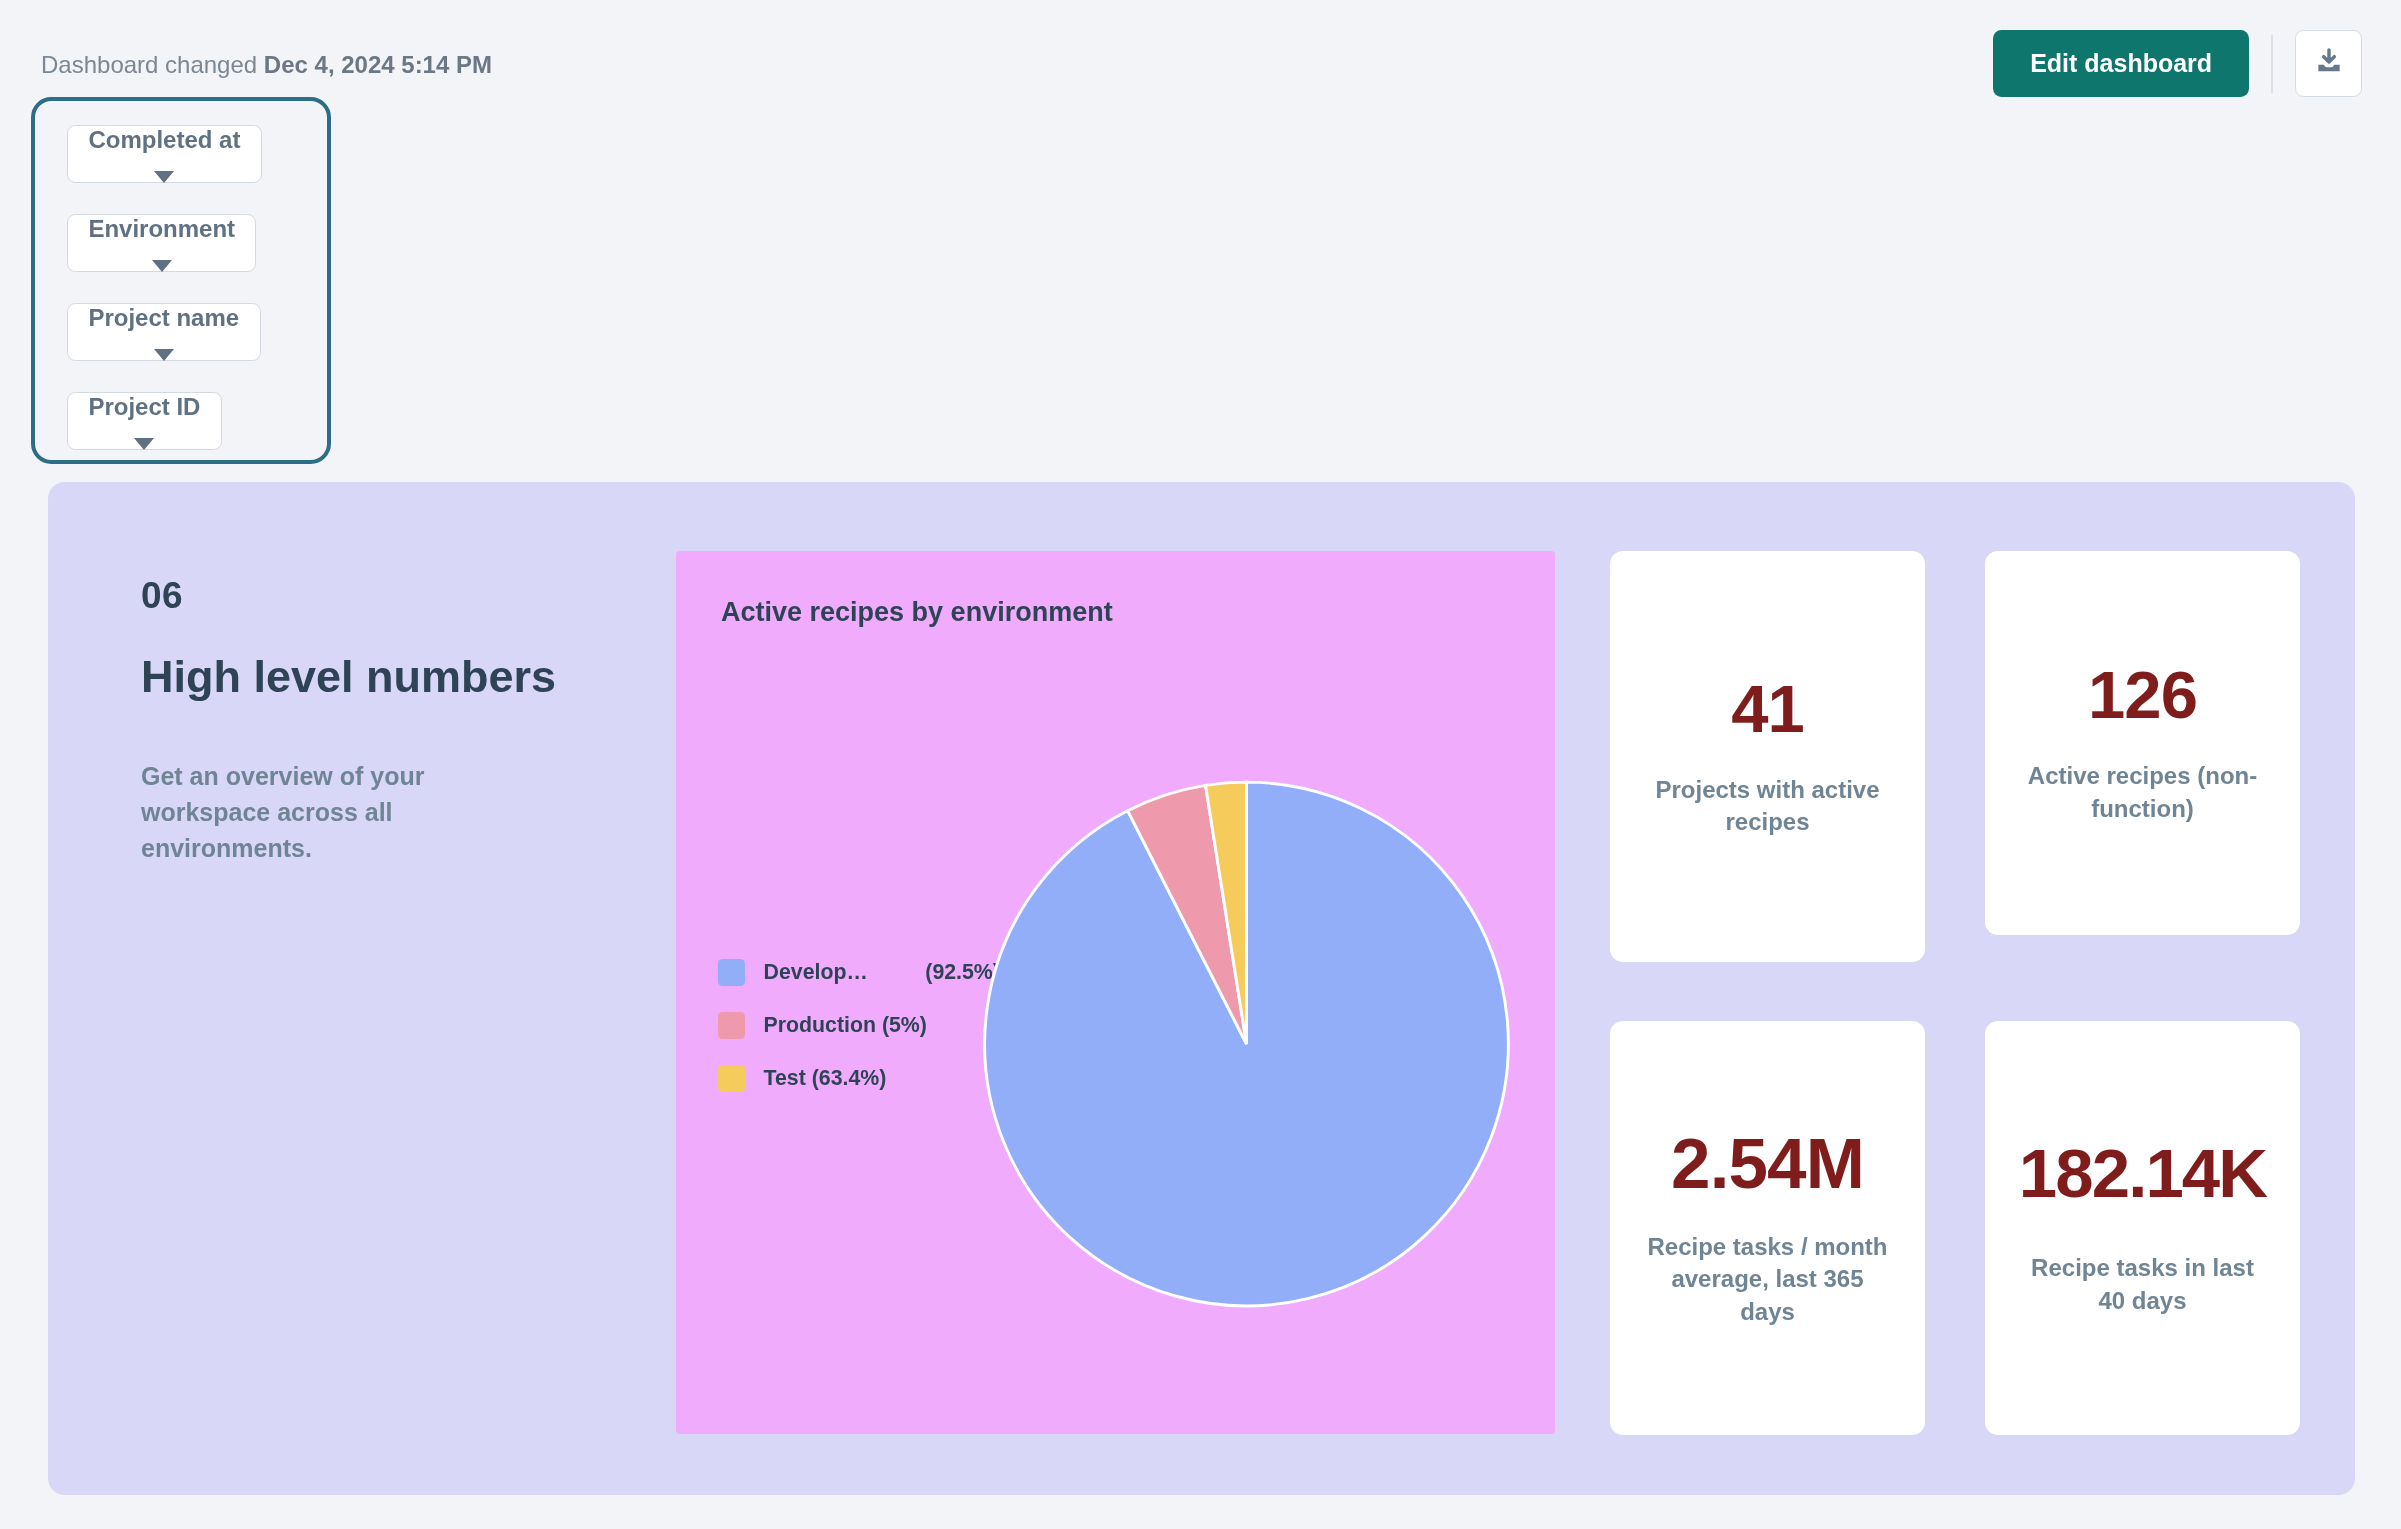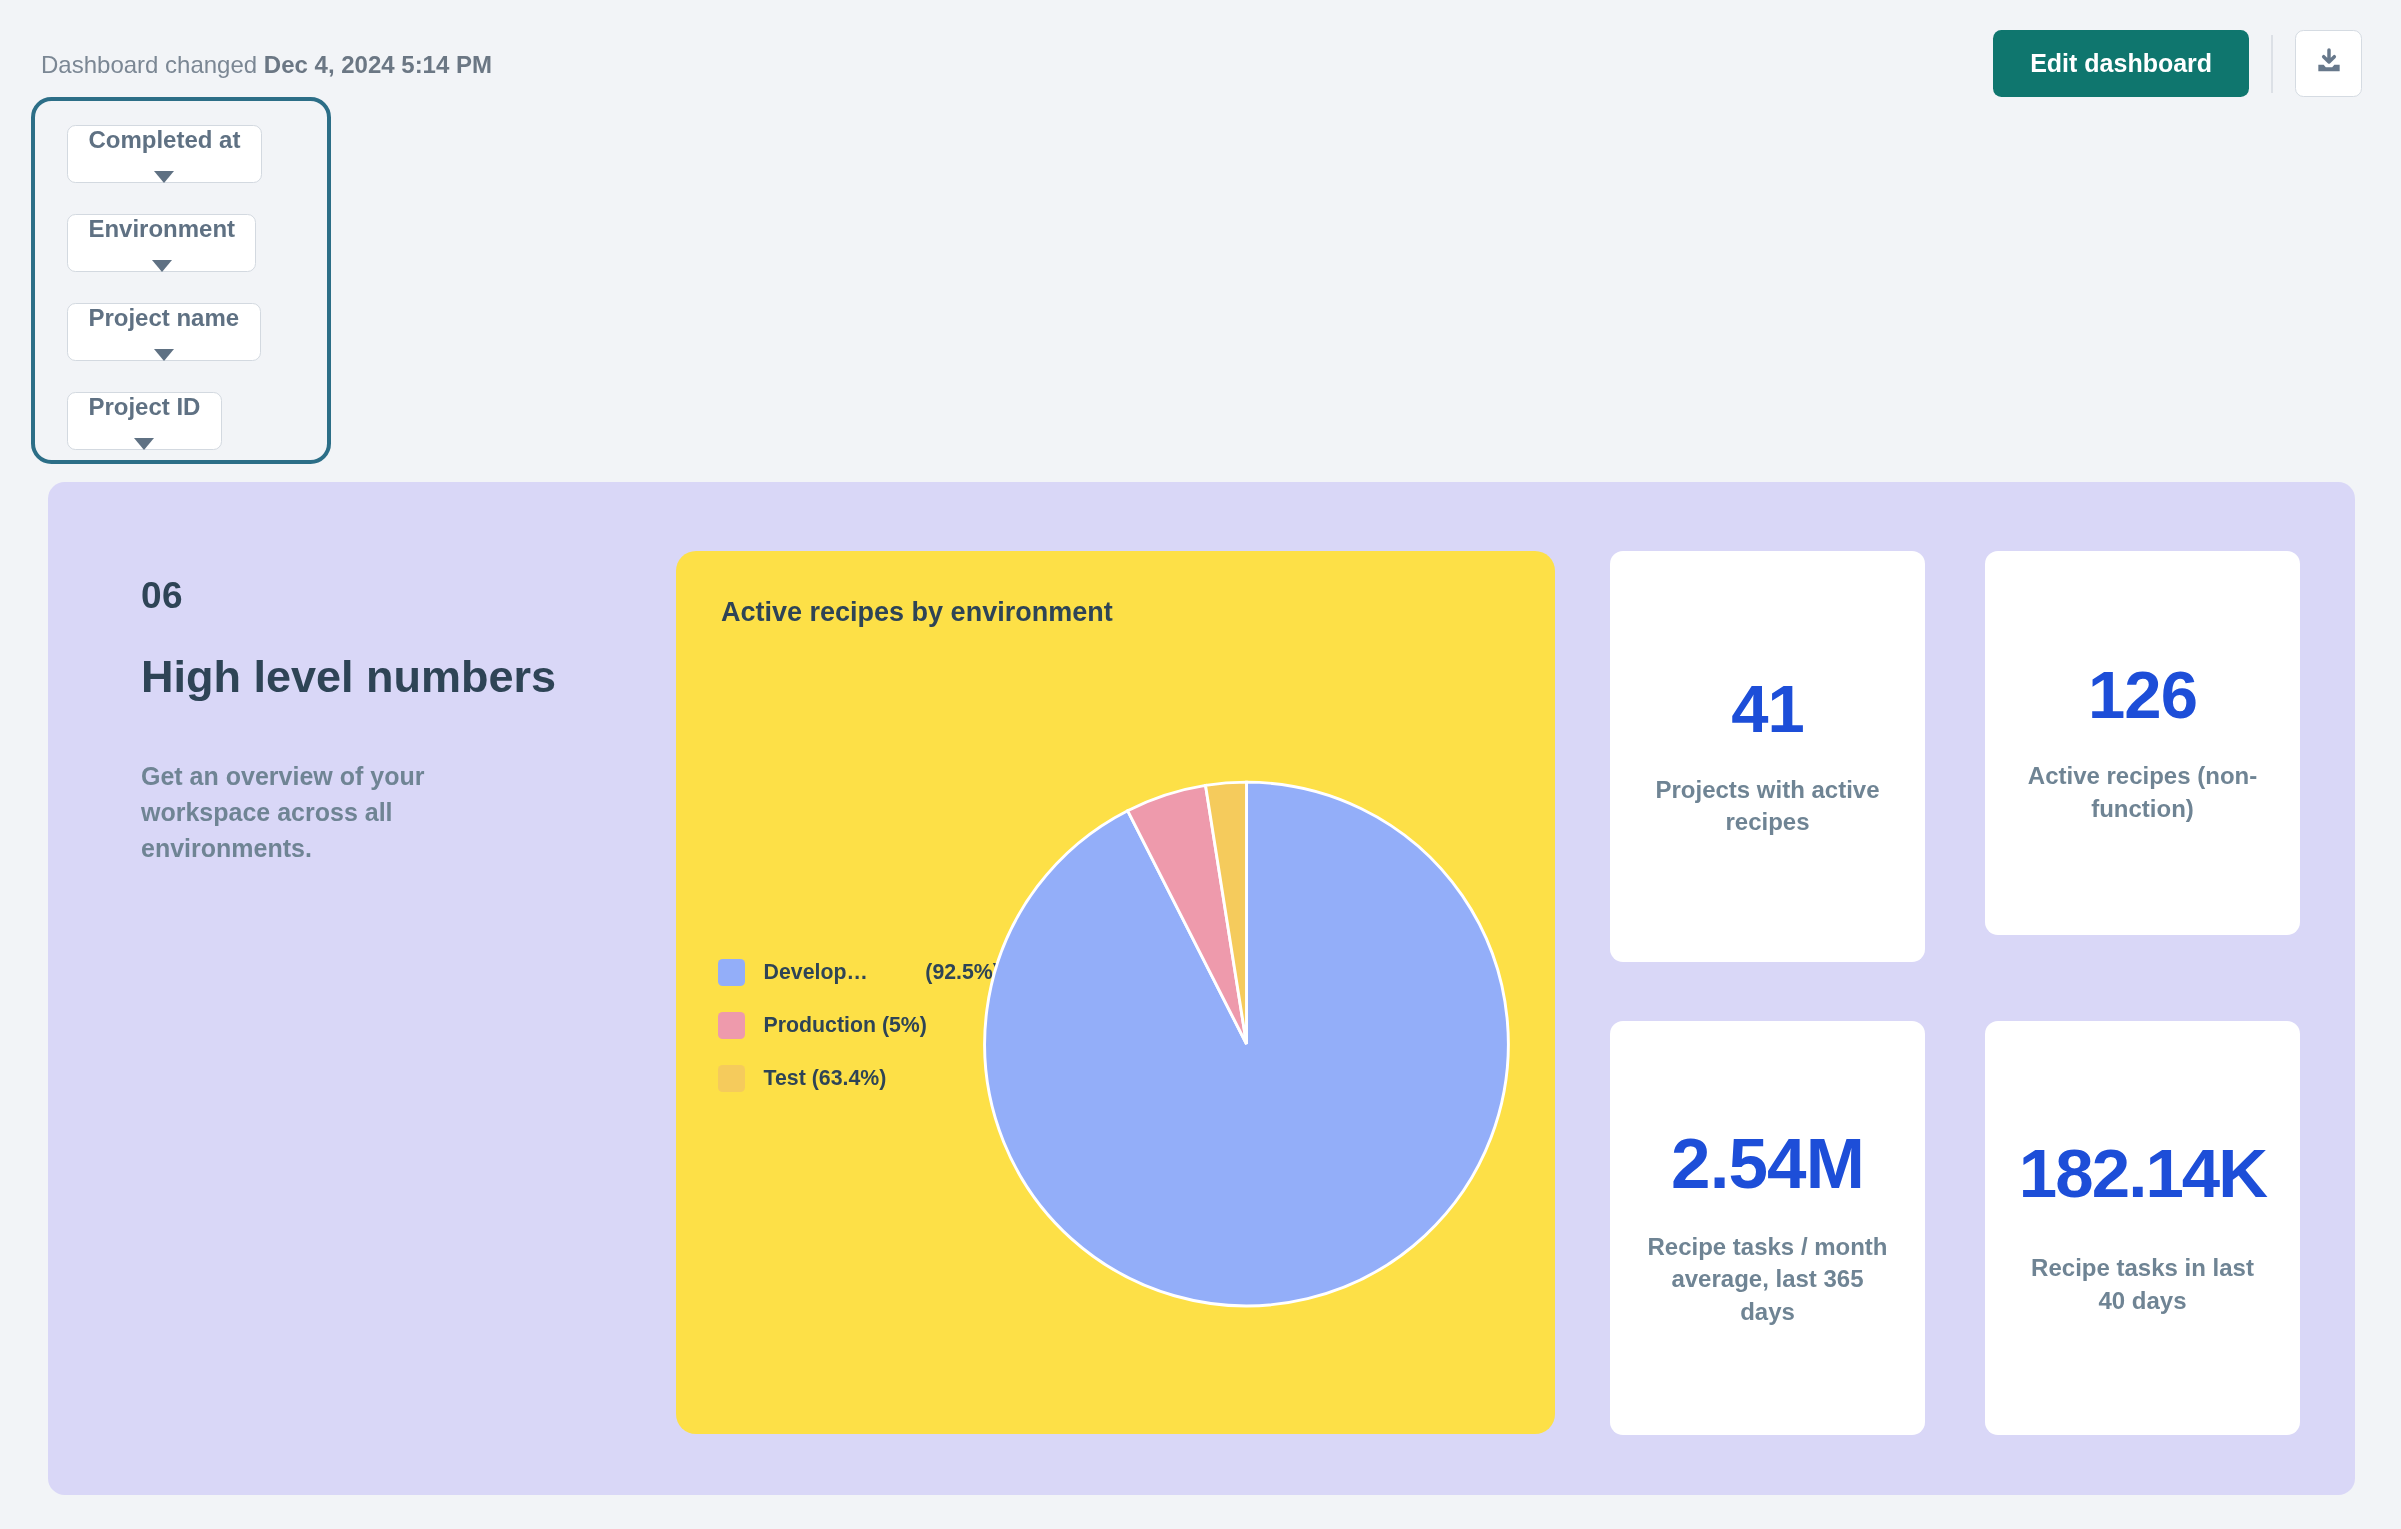--- a/index.html
+++ b/index.html
@@ -160,22 +160,22 @@
     max-width: 418px;
   }
 
   
   .chart-card {
     position: absolute;
     left: 676px;
     top: 551px;
     width: 879px;
     height: 883px;
-    background: #fde047;
-    border-radius: 20px;
+    background: #f0abfc;
+    border-radius: 4px;
   }
 
   .chart-title {
     position: absolute;
     left: 45px;
     top: 46px;
     font-size: 27px;
     font-weight: bold;
     color: #2E4456;
   }
@@ -225,21 +225,21 @@
     padding: 0 32px;
   }
   .kpi-1 { left: 1610px; top: 551px;  width: 315px; height: 411px; }
   .kpi-2 { left: 1985px; top: 551px;  width: 315px; height: 384px; }
   .kpi-3 { left: 1610px; top: 1021px; width: 315px; height: 414px; }
   .kpi-4 { left: 1985px; top: 1021px; width: 315px; height: 414px; gap: 12px; }
 
   .kpi-value {
     font-size: 67px;
     font-weight: bold;
-    color: #1d4ed8;
+    color: #7f1d1d;
     line-height: 1;
     letter-spacing: -0.9px;
     white-space: nowrap;
   }
   .kpi-3 .kpi-value, .kpi-4 .kpi-value { font-size: 71px; }
   .kpi-4 .kpi-value { font-size: 69px; letter-spacing: -1.9px; }
 
   .kpi-label {
     margin-top: 32px;
     font-size: 24px;

